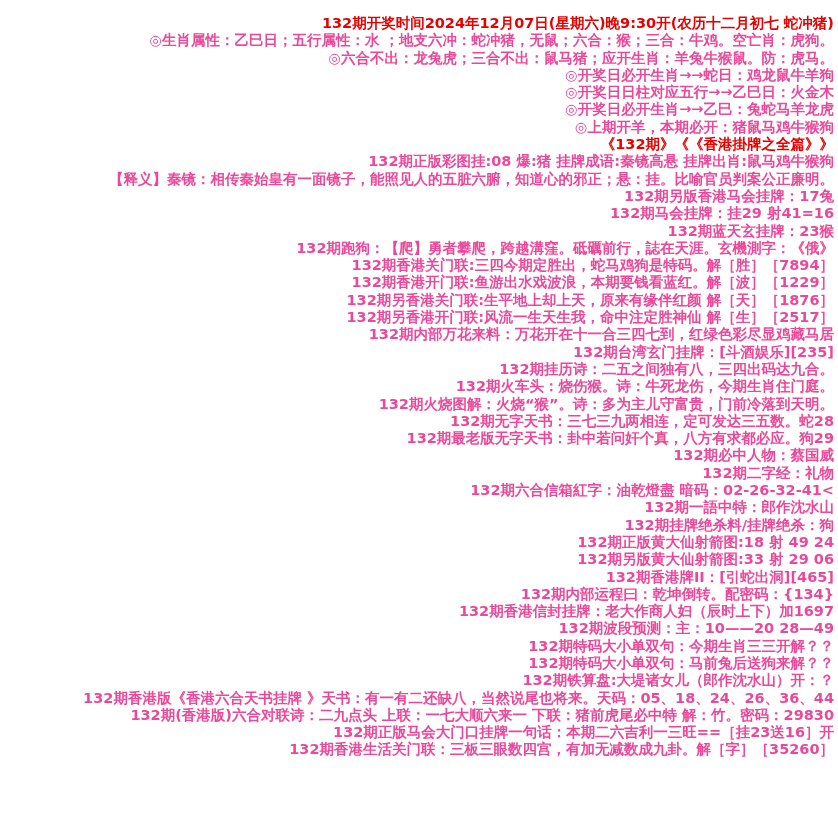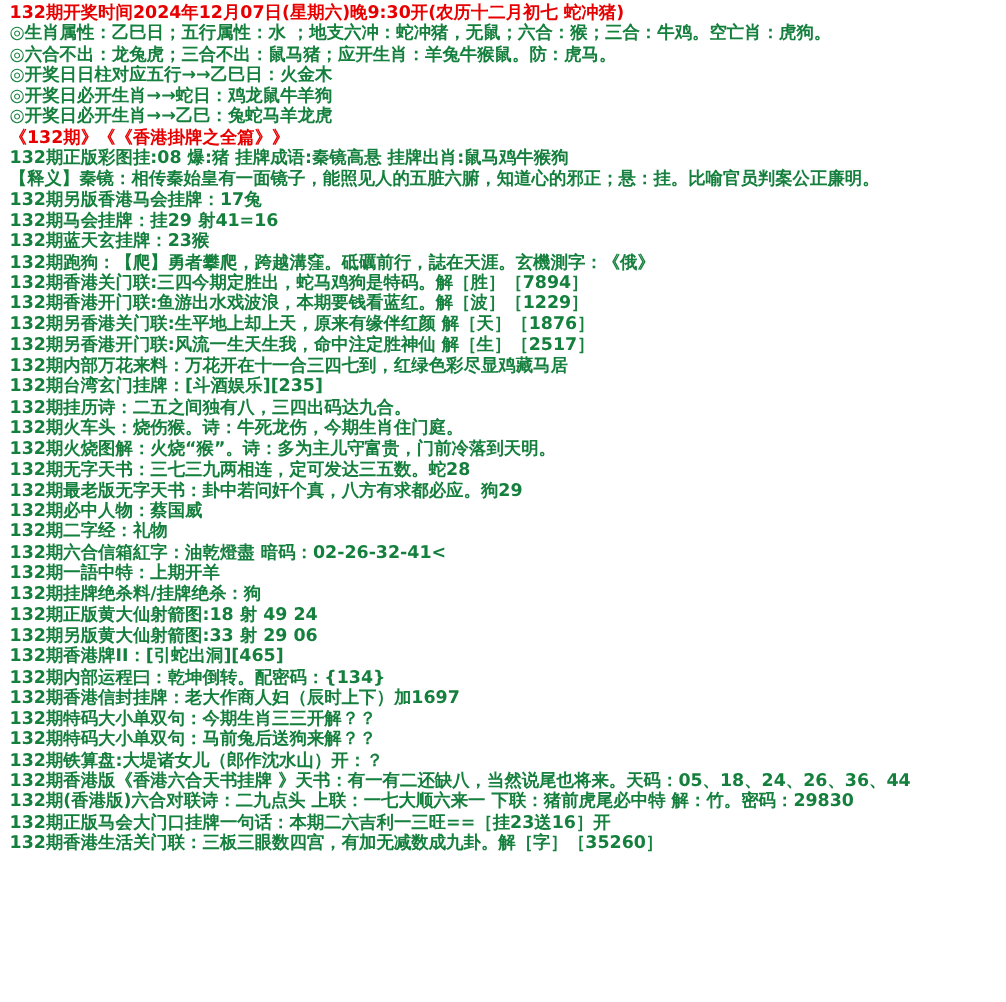--- a/index.html
+++ b/index.html
@@ -9,46 +9,48 @@
   }
   body {
     width: 838px;
     height: 835px;
     overflow: hidden;
   }
   .page {
     box-sizing: border-box;
     width: 838px;
     height: 636px;
-    padding: 3px 4px 0 8px;
+    padding: 15px 4px 0 8px;
     background: #ffffff;
+    text-align: right;
   }
   .line {
     font-family: "DejaVu Sans", sans-serif;
     font-weight: bold;
     font-size: 14.5px;
     line-height: 17.3px;
-    color: #15803d;
+    color: #ec4899;
     white-space: nowrap;
     letter-spacing: 0px;
   }
   .line.red {
     color: #e60000;
   }
 </style>
 </head>
 <body>
 
 <div class="page">
     <div class="line red">132期开奖时间2024年12月07日(星期六)晚9:30开(农历十二月初七 蛇冲猪)</div>
     <div class="line">◎生肖属性：乙巳日；五行属性：水 ；地支六冲：蛇冲猪，无鼠；六合：猴；三合：牛鸡。空亡肖：虎狗。</div>
     <div class="line">◎六合不出：龙兔虎；三合不出：鼠马猪；应开生肖：羊兔牛猴鼠。防：虎马。</div>
+    <div class="line">◎开奖日必开生肖→→蛇日：鸡龙鼠牛羊狗</div>
     <div class="line">◎开奖日日柱对应五行→→乙巳日：火金木</div>
-    <div class="line">◎开奖日必开生肖→→蛇日：鸡龙鼠牛羊狗</div>
     <div class="line">◎开奖日必开生肖→→乙巳：兔蛇马羊龙虎</div>
+    <div class="line">◎上期开羊，本期必开：猪鼠马鸡牛猴狗</div>
     <div class="line red">《132期》《《香港掛牌之全篇》》</div>
     <div class="line">132期正版彩图挂:08 爆:猪 挂牌成语:秦镜高悬 挂牌出肖:鼠马鸡牛猴狗</div>
     <div class="line">【释义】秦镜：相传秦始皇有一面镜子，能照见人的五脏六腑，知道心的邪正；悬：挂。比喻官员判案公正廉明。</div>
     <div class="line">132期另版香港马会挂牌：17兔</div>
     <div class="line">132期马会挂牌：挂29 射41=16</div>
     <div class="line">132期蓝天玄挂牌：23猴</div>
     <div class="line">132期跑狗：【爬】勇者攀爬，跨越溝窪。砥礪前行，誌在天涯。玄機測字：《俄》</div>
     <div class="line">132期香港关门联:三四今期定胜出，蛇马鸡狗是特码。解［胜］［7894］</div>
     <div class="line">132期香港开门联:鱼游出水戏波浪，本期要钱看蓝红。解［波］［1229］</div>
     <div class="line">132期另香港关门联:生平地上却上天，原来有缘伴红颜 解［天］［1876］</div>
@@ -56,27 +58,28 @@
     <div class="line">132期内部万花来料：万花开在十一合三四七到，红绿色彩尽显鸡藏马居</div>
     <div class="line">132期台湾玄门挂牌：[斗酒娱乐][235]</div>
     <div class="line">132期挂历诗：二五之间独有八，三四出码达九合。</div>
     <div class="line">132期火车头：烧伤猴。诗：牛死龙伤，今期生肖住门庭。</div>
     <div class="line">132期火烧图解：火烧“猴”。诗：多为主儿守富贵，门前冷落到天明。</div>
     <div class="line">132期无字天书：三七三九两相连，定可发达三五数。蛇28</div>
     <div class="line">132期最老版无字天书：卦中若问奸个真，八方有求都必应。狗29</div>
     <div class="line">132期必中人物：蔡国威</div>
     <div class="line">132期二字经：礼物</div>
     <div class="line">132期六合信箱紅字：油乾燈盡 暗码：02-26-32-41&lt;</div>
-    <div class="line">132期一語中特：上期开羊</div>
+    <div class="line">132期一語中特：郎作沈水山</div>
     <div class="line">132期挂牌绝杀料/挂牌绝杀：狗</div>
     <div class="line">132期正版黄大仙射箭图:18 射 49 24</div>
     <div class="line">132期另版黄大仙射箭图:33 射 29 06</div>
     <div class="line">132期香港牌II：[引蛇出洞][465]</div>
     <div class="line">132期内部运程曰：乾坤倒转。配密码：{134}</div>
     <div class="line">132期香港信封挂牌：老大作商人妇（辰时上下）加1697</div>
+    <div class="line">132期波段预测：主：10——20 28—49</div>
     <div class="line">132期特码大小单双句：今期生肖三三开解？？</div>
     <div class="line">132期特码大小单双句：马前兔后送狗来解？？</div>
     <div class="line">132期铁算盘:大堤诸女儿（郎作沈水山）开：？</div>
     <div class="line">132期香港版《香港六合天书挂牌 》天书：有一有二还缺八，当然说尾也将来。天码：05、18、24、26、36、44</div>
     <div class="line">132期(香港版)六合对联诗：二九点头 上联：一七大顺六来一 下联：猪前虎尾必中特 解：竹。密码：29830</div>
     <div class="line">132期正版马会大门口挂牌一句话：本期二六吉利一三旺==［挂23送16］开</div>
     <div class="line">132期香港生活关门联：三板三眼数四宫，有加无减数成九卦。解［字］［35260］</div>
   </div>
 
 </body></html>

